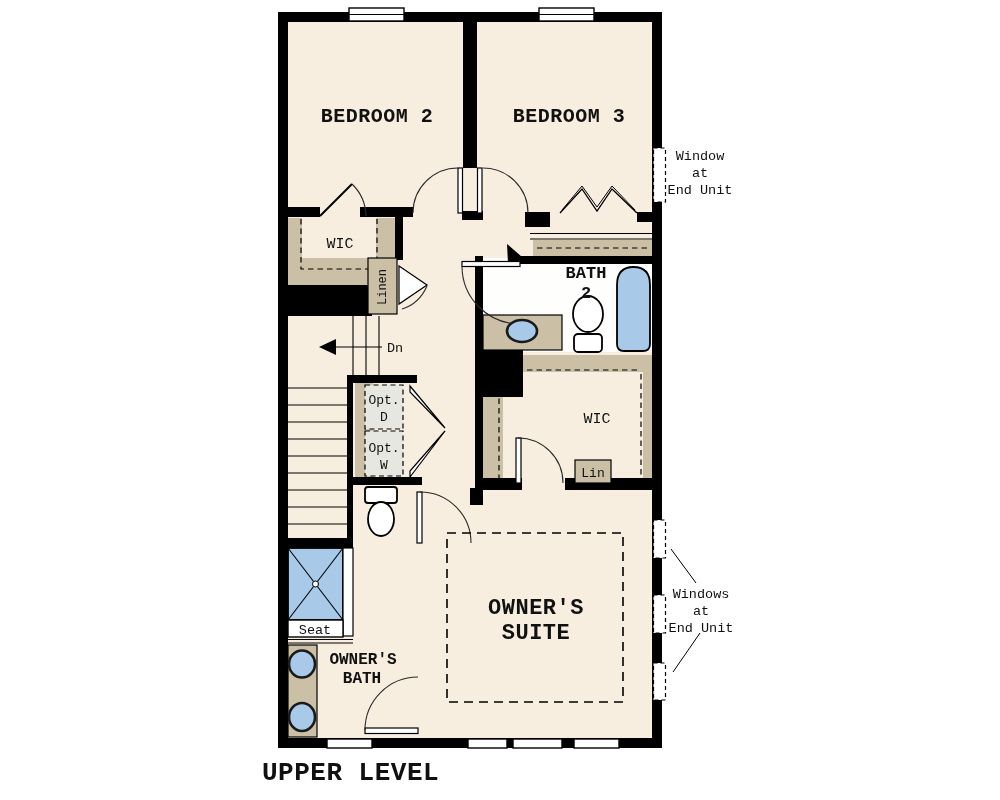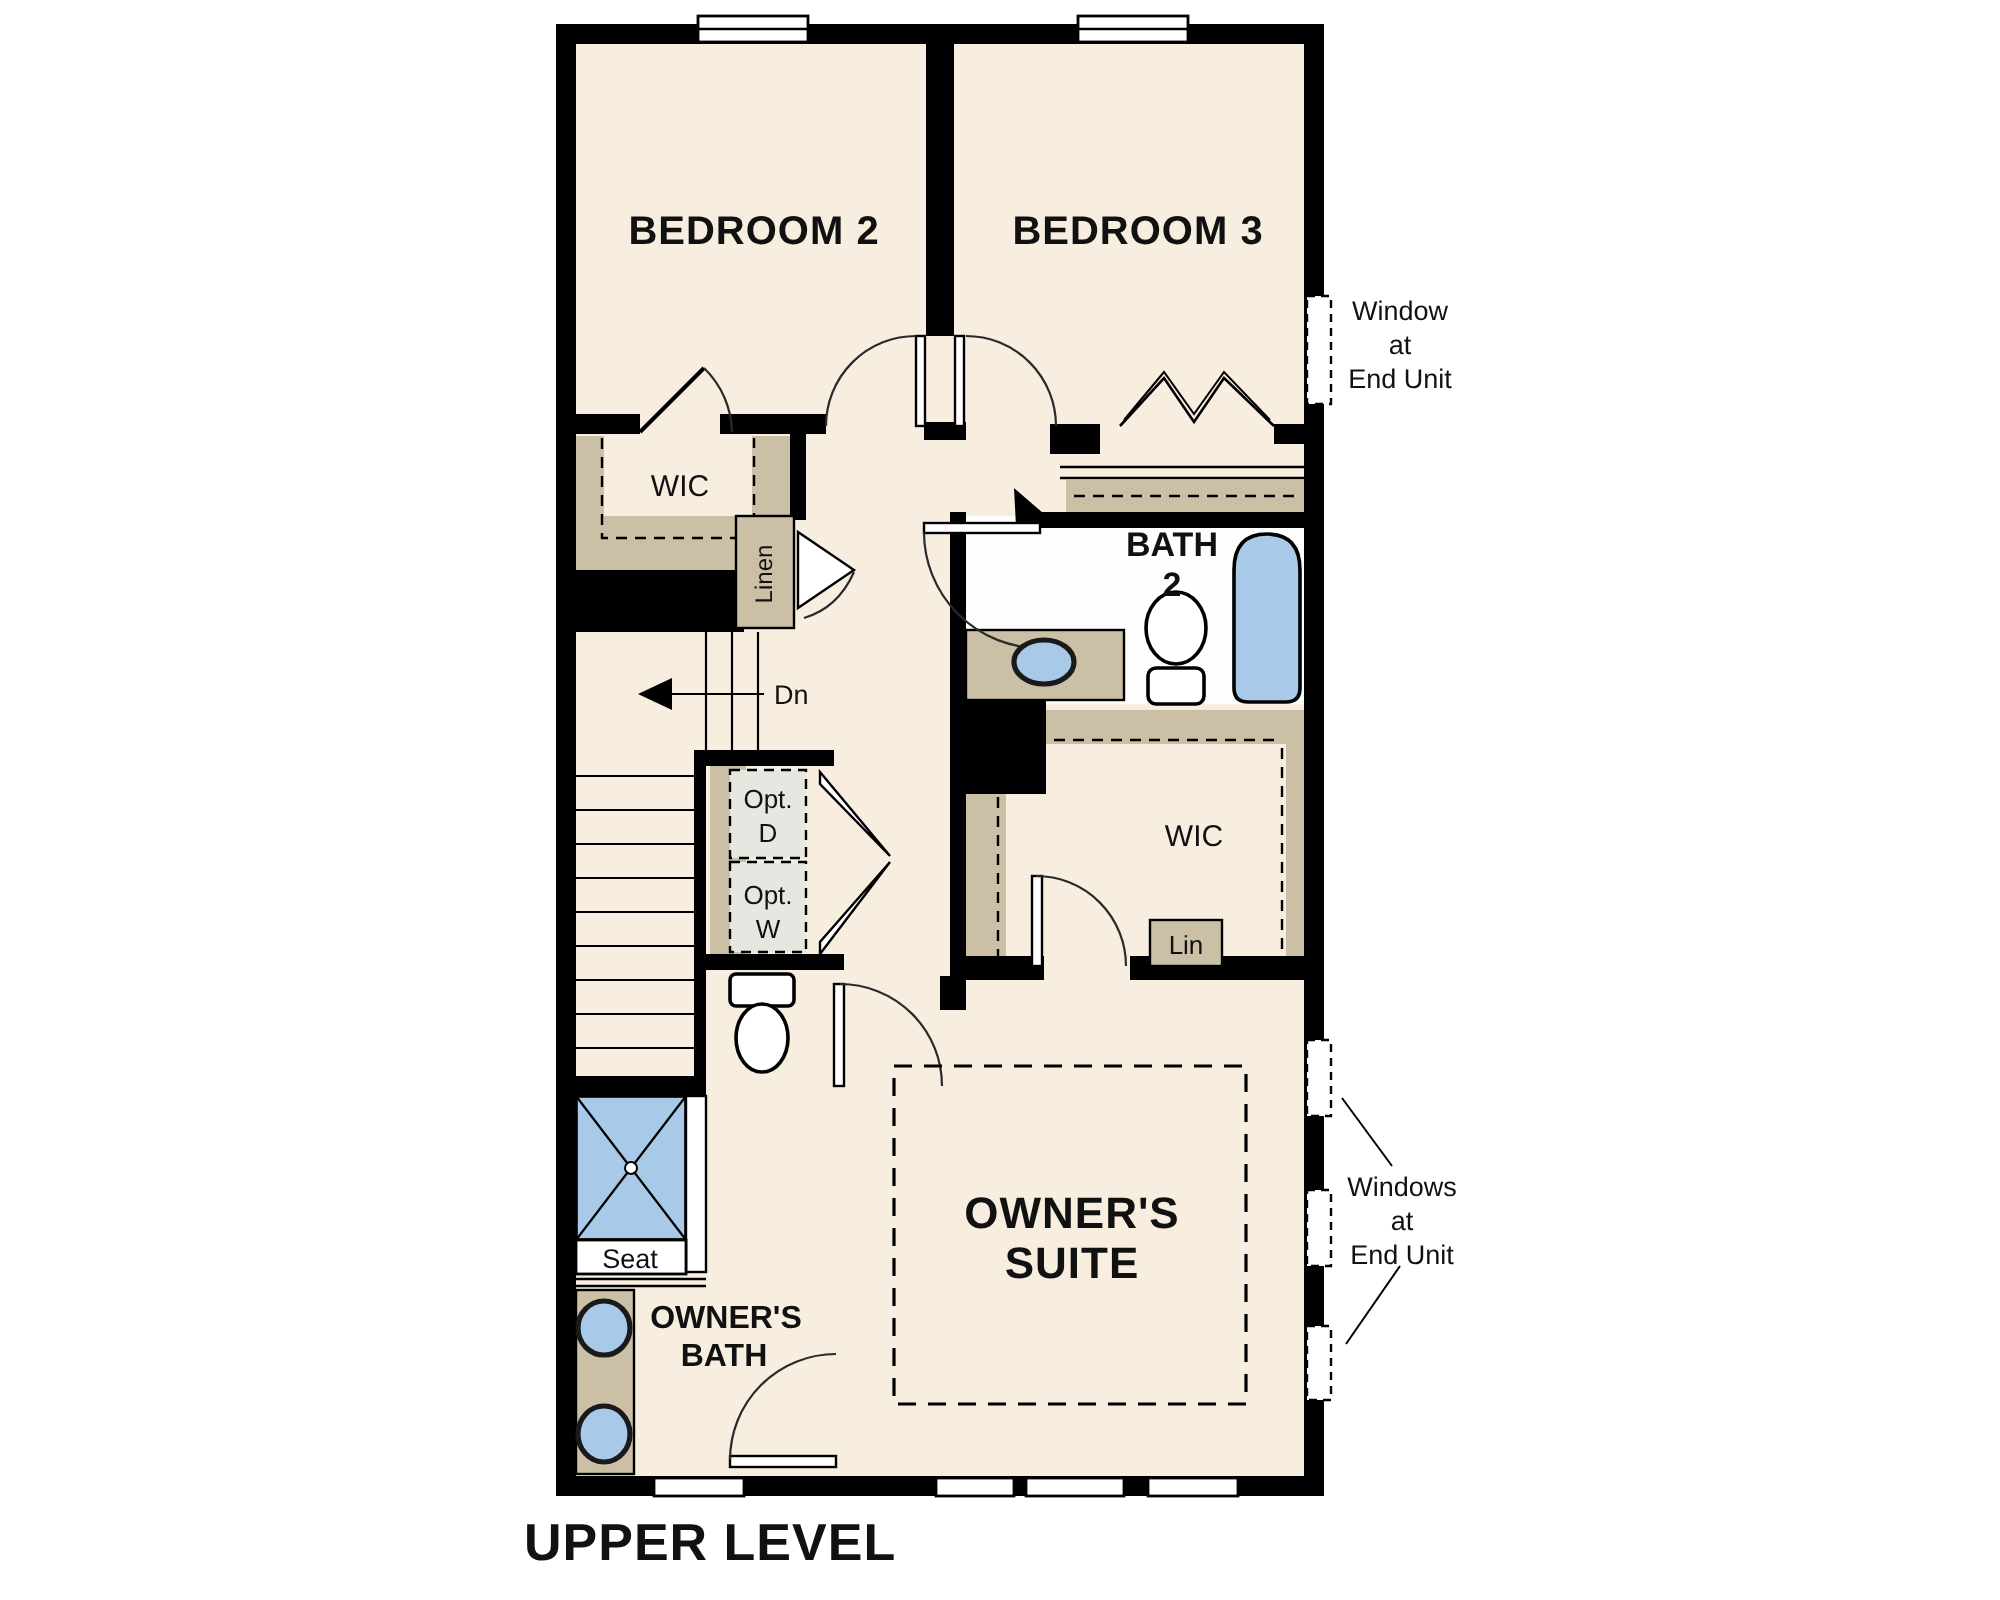--- a/index.html
+++ b/index.html
@@ -1,17 +1,17 @@
 <!DOCTYPE html>
 <html style="--c-floor: #F7EEE0; --c-wall: #000000; --c-cabinet: #CBC0A5; --c-fixture-blue: #A9C9E8; --c-bath-floor: #FEFEFD; --c-opt-fill: #E7E7E1; --c-text: #111111;"><head>
 <meta charset="utf-8">
 <style>
   html,body{margin:0;padding:0;background:#ffffff;}
   .stage{position:relative;width:1000px;height:800px;background:#ffffff;
-         font-family:Liberation Sans, sans-serif;}
+         font-family:Liberation Mono, monospace;}
   svg{display:block;}
   .floor{fill:var(--c-floor);}
   .bathfloor{fill:var(--c-bath-floor);}
   .wall{fill:var(--c-wall);}
   .tan{fill:var(--c-cabinet);stroke:#000;stroke-width:1.2;}
   .tan-noline{fill:var(--c-cabinet);}
   .optbox{fill:var(--c-opt-fill);stroke:#000;stroke-width:1.2;stroke-dasharray:5 3.5;}
   .thin{stroke:#000;stroke-width:1.2;fill:none;}
   .dash{stroke:#000;stroke-width:1.2;fill:none;stroke-dasharray:5.5 4;}
   .bigdash{stroke:#000;stroke-width:1.6;fill:none;stroke-dasharray:9 6;}

